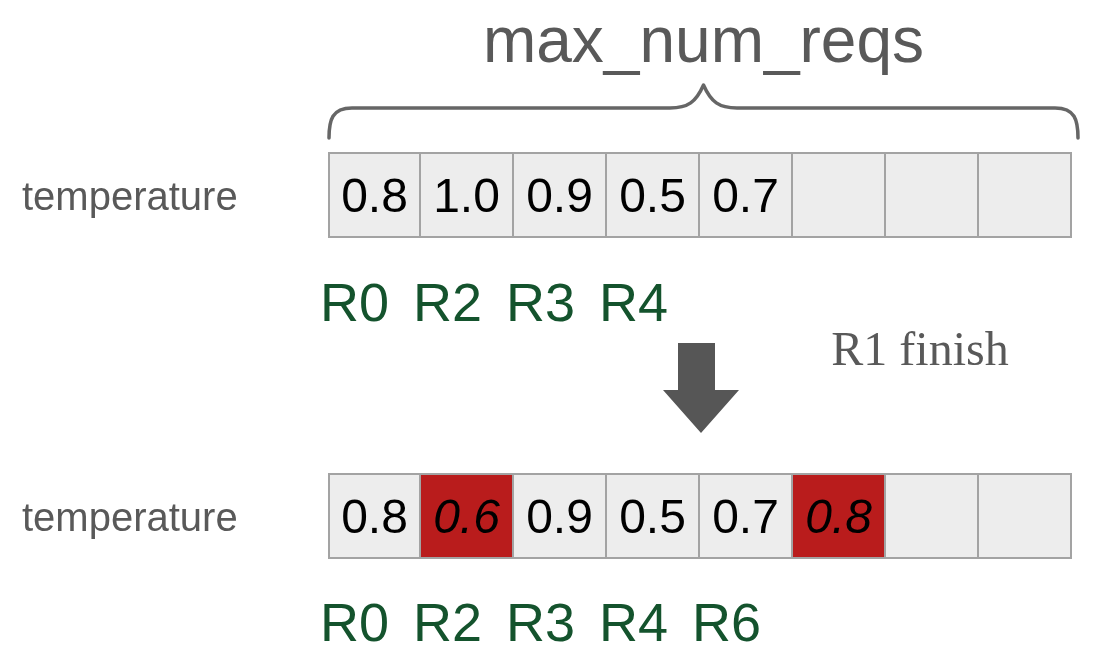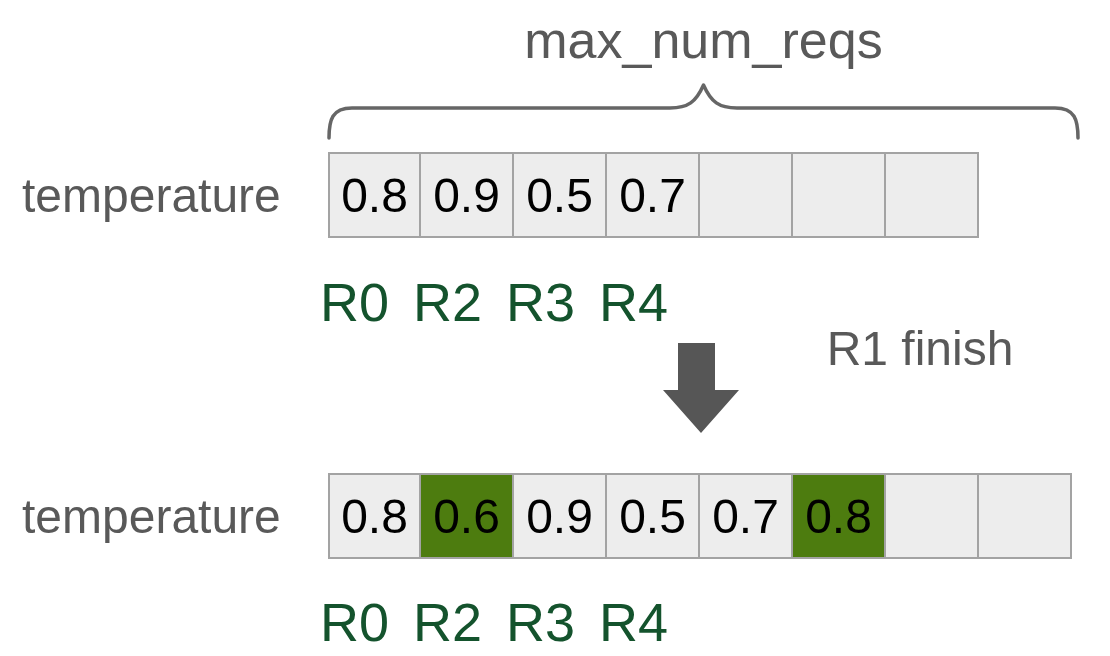--- a/index.html
+++ b/index.html
@@ -10,30 +10,30 @@
     background: #ffffff;
     font-family: "Liberation Sans", sans-serif;
     overflow: hidden;
   }
   .brace-label {
     position: absolute;
     left: 327px;
     top: 12px;
     width: 753px;
     text-align: center;
-    font-size: 52px;
+    font-size: 64px;
     line-height: 56px;
     color: #595959;
     white-space: nowrap;
   }
   .brace-svg { position: absolute; left: 327px; top: 82px; }
   .temp-label {
     position: absolute;
     left: 22px;
-    font-size: 48px;
+    font-size: 40px;
     line-height: 56px;
     color: #595959;
     white-space: nowrap;
   }
   #temp-top    { top: 168px; }
   #temp-bottom { top: 489px; }
   .cells-row { position: absolute; left: 328px; display: flex; border-radius: 8px; }
   #row-top    { top: 152px; }
   #row-bottom { top: 473px; }
   .cell {
@@ -42,21 +42,21 @@
     box-sizing: border-box;
     background: #ededed;
     border: 2px solid #a3a3a3;
     display: flex;
     align-items: center;
     justify-content: center;
     font-size: 48px;
     color: #000000;
   }
   .cell:not(:first-child) { border-left: none; }
-  .cell.highlight { background: #4d7c0f; }
+  .cell.highlight { background: #b91c1c; font-style: italic; }
   .labels-row {
     position: absolute;
     left: 308px;
     display: flex;
     font-size: 54px;
     color: #14532d;
     margin-top: 24px;
   }
   #labels-top    { top: 252px; }
   #labels-bottom { top: 572px; }
@@ -65,37 +65,39 @@
   .transition-text {
     position: absolute;
     left: 760px;
     top: 322px;
     width: 320px;
     text-align: center;
     font-size: 48px;
     line-height: 53px;
     color: #595959;
     white-space: nowrap;
+    font-family: Liberation Serif, serif;
   }
 </style>
 </head>
 <body>
 
 <div class="canvas">
 
   <div class="brace-label">max_num_reqs</div>
 
   <svg class="brace-svg" width="753" height="58" viewBox="0 0 753 58">
     <path d="M 2,56 C 2,38 5,26 25,26 L 343,26 C 361,26 369,20 376.5,3 C 384,20 392,26 410,26 L 728,26 C 748,26 751,38 751,56" fill="none" stroke="#666666" stroke-width="3.5" stroke-linecap="round" stroke-linejoin="round"></path>
   </svg>
 
   <div class="temp-label" id="temp-top">temperature</div>
 
   <div class="cells-row" id="row-top">
     <div class="cell">0.8</div>
+    <div class="cell">1.0</div>
     <div class="cell">0.9</div>
     <div class="cell">0.5</div>
     <div class="cell">0.7</div>
     <div class="cell"></div>
     <div class="cell"></div>
     <div class="cell"></div>
   </div>
 
   <div class="labels-row" id="labels-top">
     <span class="rlabel">R0</span>
@@ -123,15 +125,16 @@
     <div class="cell highlight">0.8</div>
     <div class="cell"></div>
     <div class="cell"></div>
   </div>
 
   <div class="labels-row" id="labels-bottom">
     <span class="rlabel">R0</span>
     <span class="rlabel">R2</span>
     <span class="rlabel">R3</span>
     <span class="rlabel">R4</span>
+    <span class="rlabel">R6</span>
   </div>
 
 </div>
 
 </body></html>

